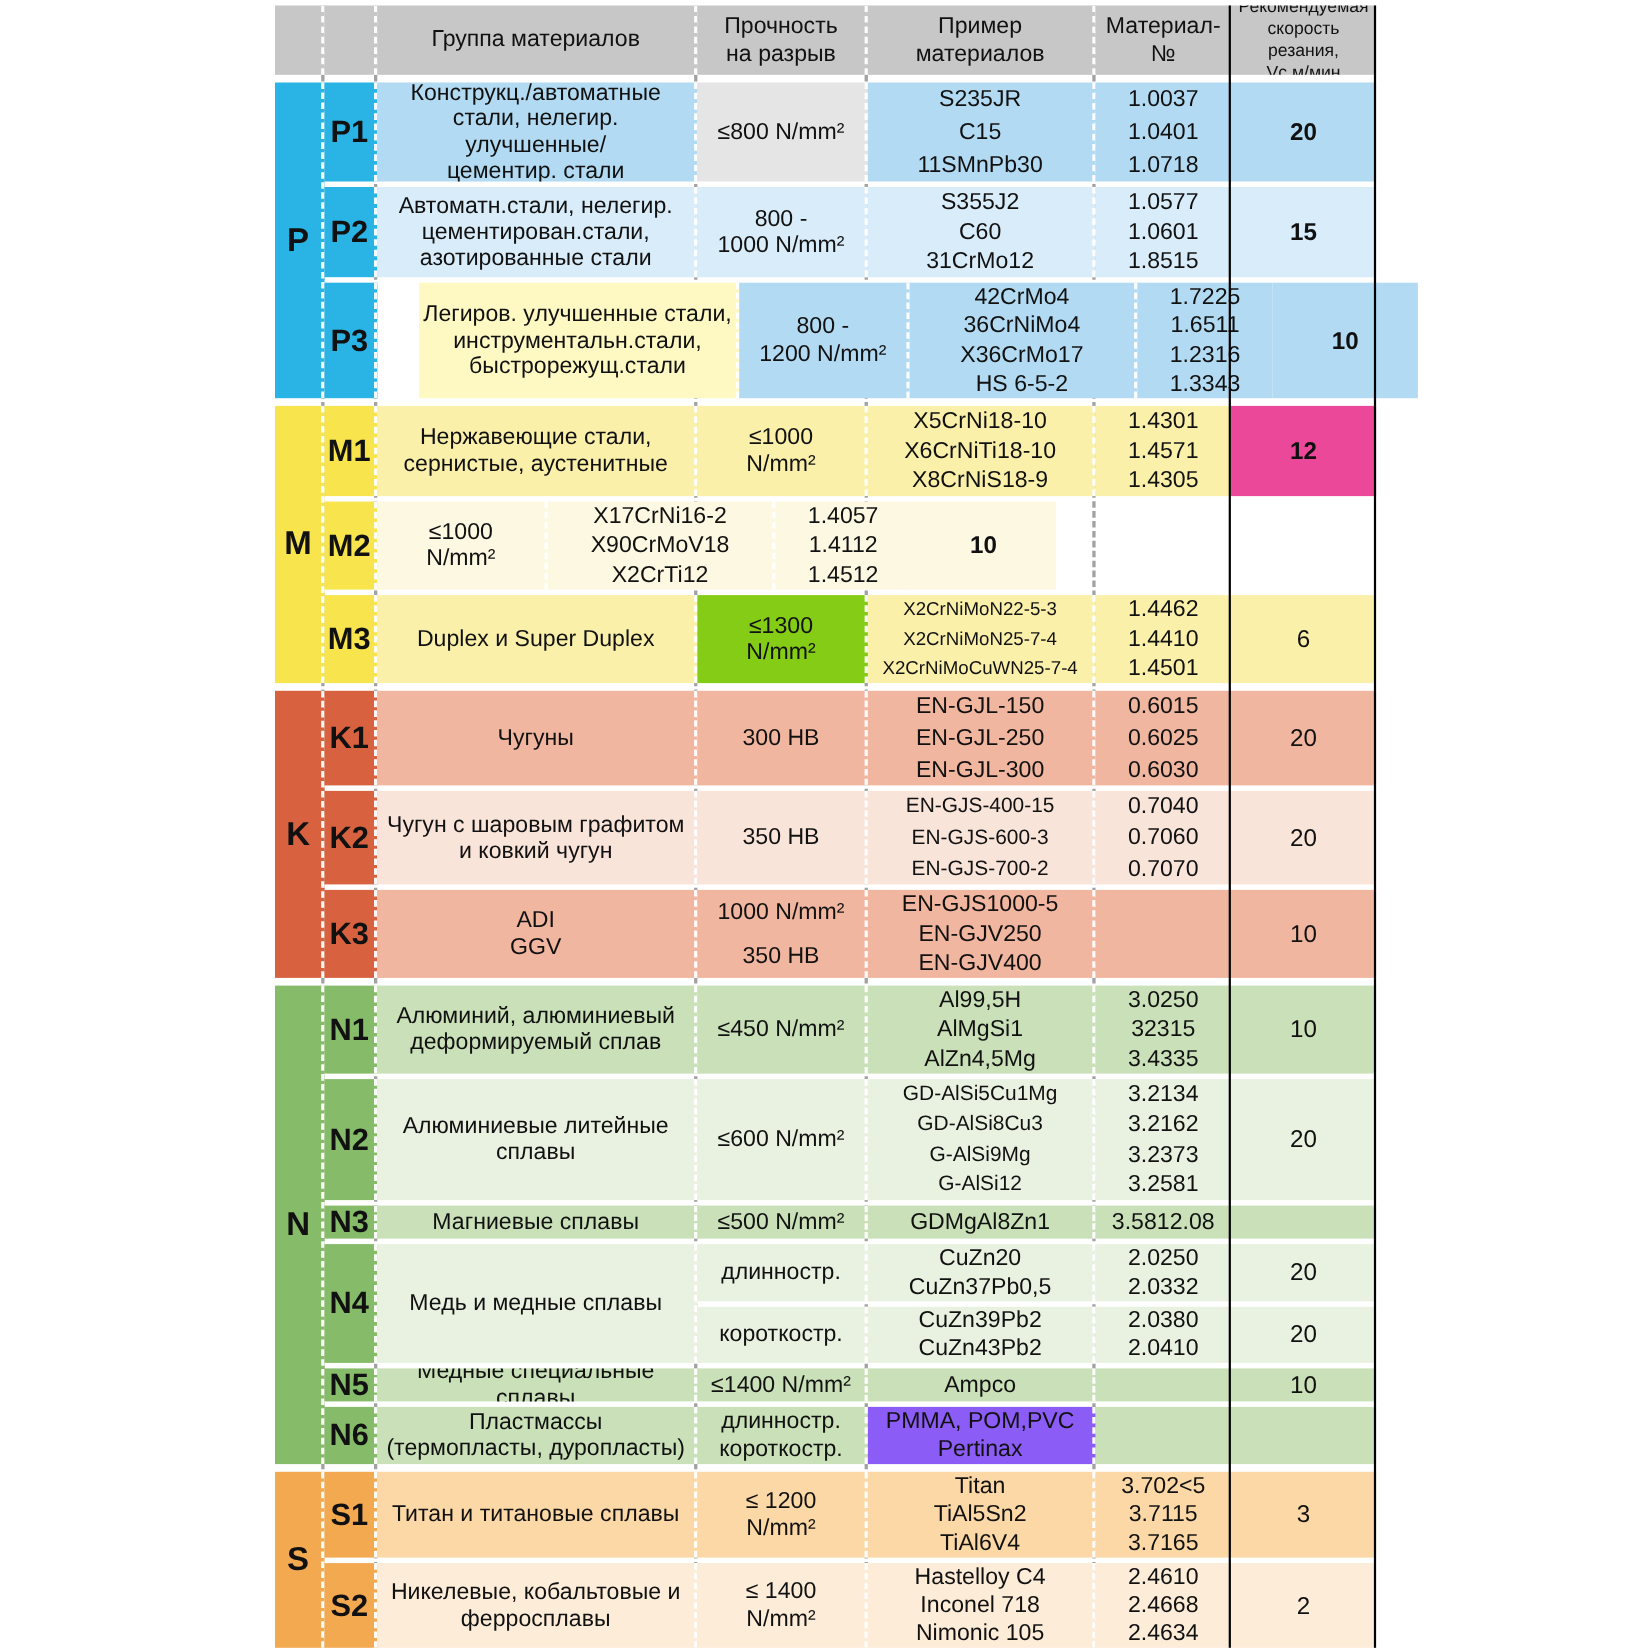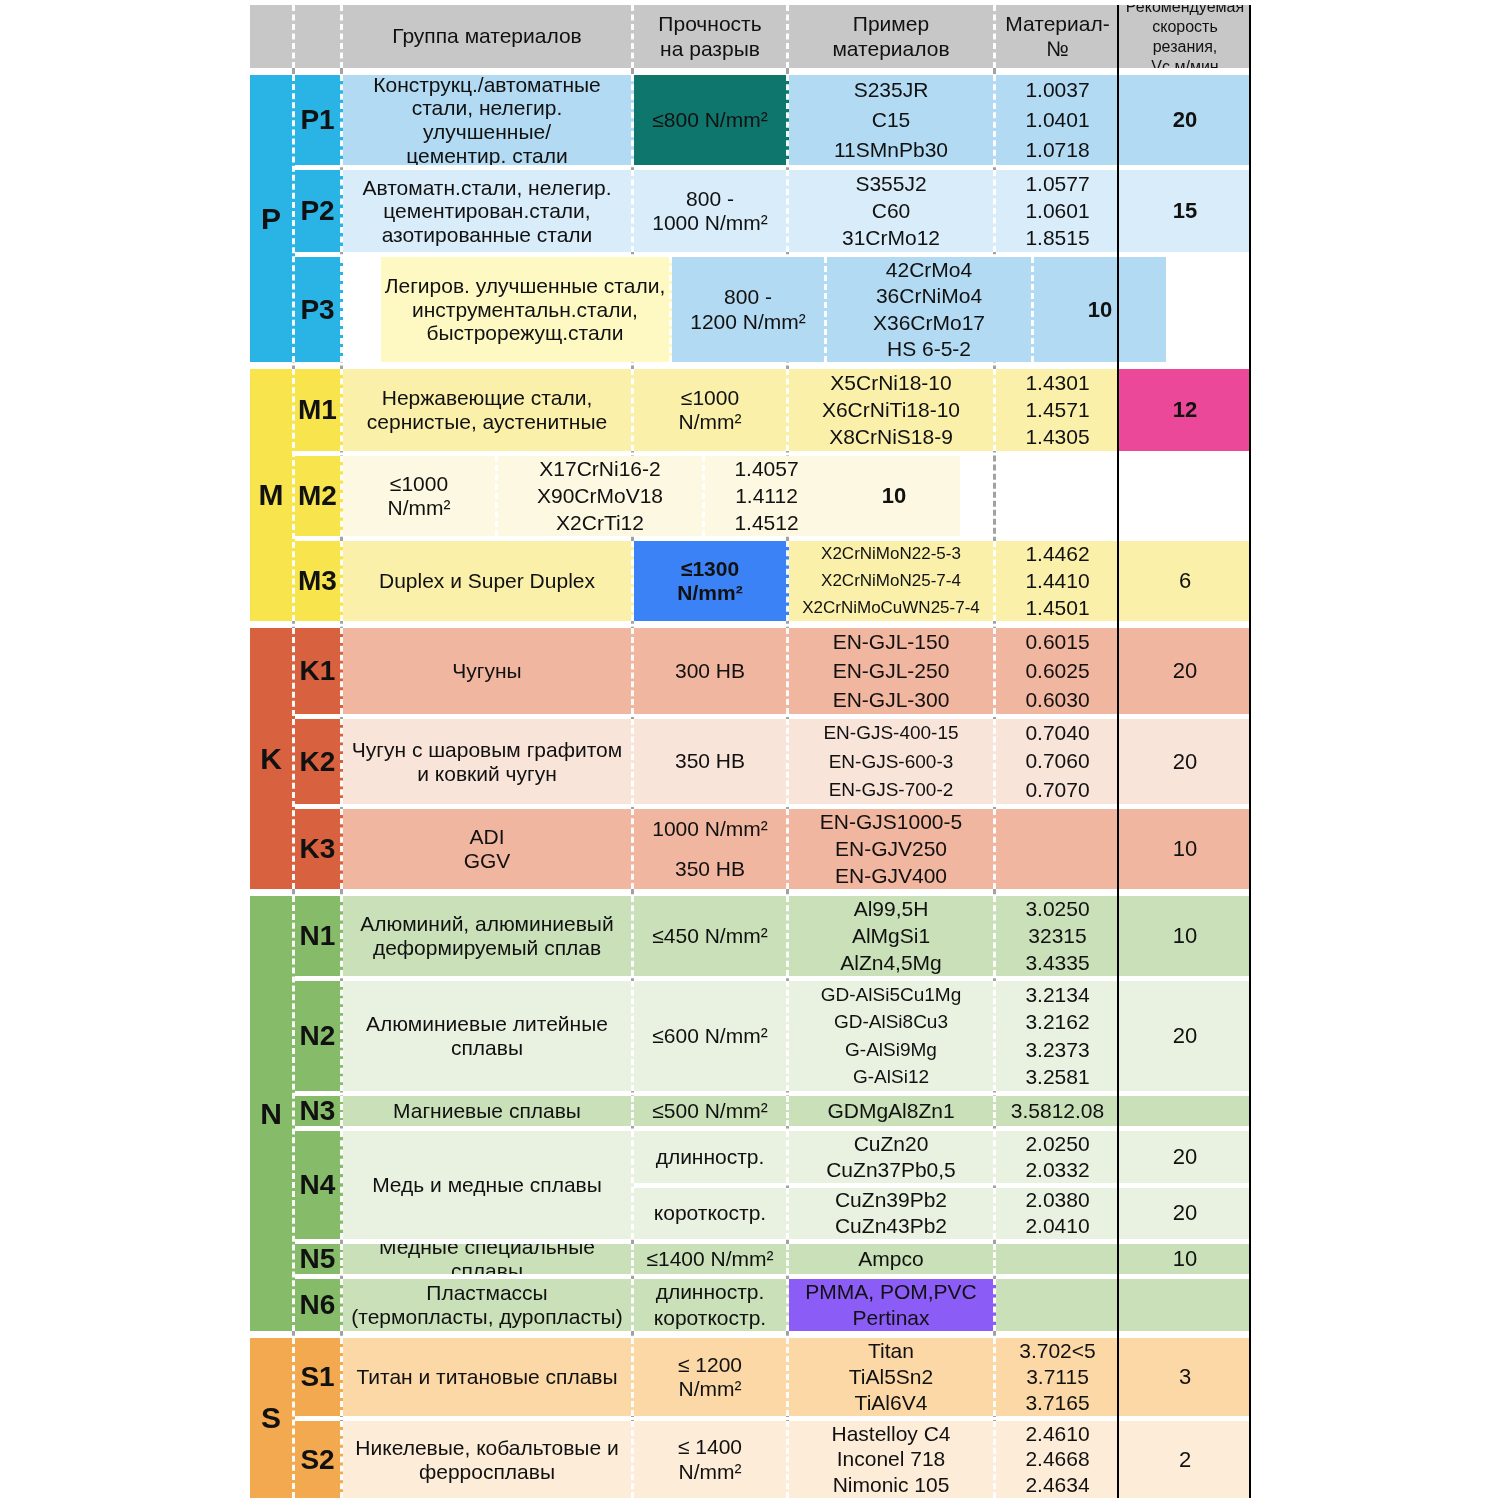--- a/index.html
+++ b/index.html
@@ -89,21 +89,21 @@
   <div id="groups">
       <div class="group">
         <div class="cell c-letter dashR gletter" style="background: rgb(41, 180, 229);">P</div>
         <div class="rows">
           <div class="row" style="height: 90px;">
             <div class="cell c-label dashR label" style="background: rgb(41, 180, 229);">P1</div>
             <div class="cell c-desc dashR desc" style="background: rgb(178, 218, 242);">Конструкц./автоматные
 стали, нелегир.
 улучшенные/
 цементир. стали</div>
-            <div class="cell c-str dashR str" style="background: #0f766e;">≤800 N/mm²</div>
+            <div class="cell c-str dashR str" style="background: #e5e5e5;">≤800 N/mm²</div>
             <div class="cell c-ex dashR col-list" style="background: rgb(178, 218, 242);">
               <div class="line">S235JR</div>
               <div class="line">C15</div>
               <div class="line">11SMnPb30</div>
             </div>
             <div class="cell c-mat col-list" style="background: rgb(178, 218, 242);">
               <div class="line">1.0037</div>
               <div class="line">1.0401</div>
               <div class="line">1.0718</div>
             </div>
@@ -133,20 +133,26 @@
             <div class="cell c-desc dashR desc" style="background: #fef9c3; margin-left: 38px;">Легиров. улучшенные стали,
 инструментальн.стали,
 быстрорежущ.стали</div>
             <div class="cell c-str dashR str" style="background: rgb(178, 218, 242);">800 -
 1200 N/mm²</div>
             <div class="cell c-ex dashR col-list" style="background: rgb(178, 218, 242);">
               <div class="line">42CrMo4</div>
               <div class="line">36CrNiMo4</div>
               <div class="line">X36CrMo17</div>
               <div class="line">HS 6-5-2</div>
+            </div>
+            <div class="cell c-mat col-list" style="background: rgb(178, 218, 242);">
+              <div class="line">1.7225</div>
+              <div class="line">1.6511</div>
+              <div class="line">1.2316</div>
+              <div class="line">1.3343</div>
             </div>
             <div class="cell c-spd spd bold" style="background: rgb(178, 218, 242);">10</div>
           </div>
         </div>
       </div>
       <div class="group">
         <div class="cell c-letter dashR gletter" style="background: rgb(248, 228, 76);">M</div>
         <div class="rows">
           <div class="row" style="height: 82px;">
             <div class="cell c-label dashR label" style="background: rgb(248, 228, 76);">M1</div>
@@ -178,21 +184,21 @@
             <div class="cell c-mat col-list" style="background: rgb(253, 248, 225);">
               <div class="line">1.4057</div>
               <div class="line">1.4112</div>
               <div class="line">1.4512</div>
             </div>
             <div class="cell c-spd spd bold" style="background: rgb(253, 248, 225);">10</div>
           </div>
           <div class="row" style="height: 80px;">
             <div class="cell c-label dashR label" style="background: rgb(248, 228, 76);">M3</div>
             <div class="cell c-desc dashR desc" style="background: rgb(250, 240, 170);">Duplex и Super Duplex</div>
-            <div class="cell c-str dashR str" style="background: #3b82f6; font-weight: bold;">≤1300
+            <div class="cell c-str dashR str" style="background: #84cc16;">≤1300
 N/mm²</div>
             <div class="cell c-ex dashR col-list" style="background: rgb(250, 240, 170);">
               <div class="line" style="font-size: 17px;">X2CrNiMoN22-5-3</div>
               <div class="line" style="font-size: 17px;">X2CrNiMoN25-7-4</div>
               <div class="line" style="font-size: 17px;">X2CrNiMoCuWN25-7-4</div>
             </div>
             <div class="cell c-mat col-list" style="background: rgb(250, 240, 170);">
               <div class="line">1.4462</div>
               <div class="line">1.4410</div>
               <div class="line">1.4501</div>

